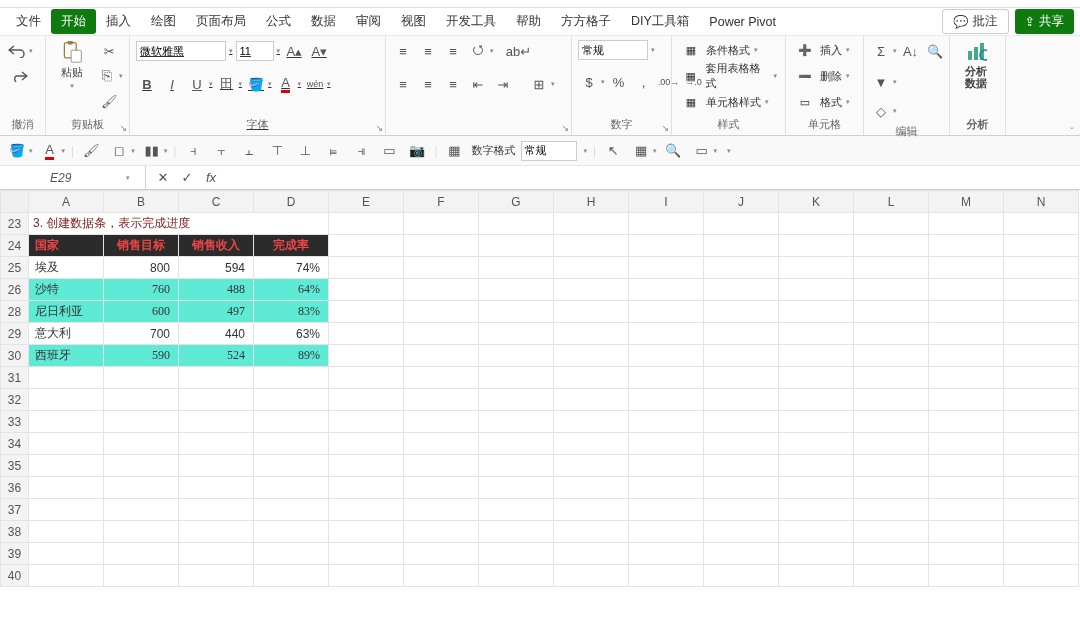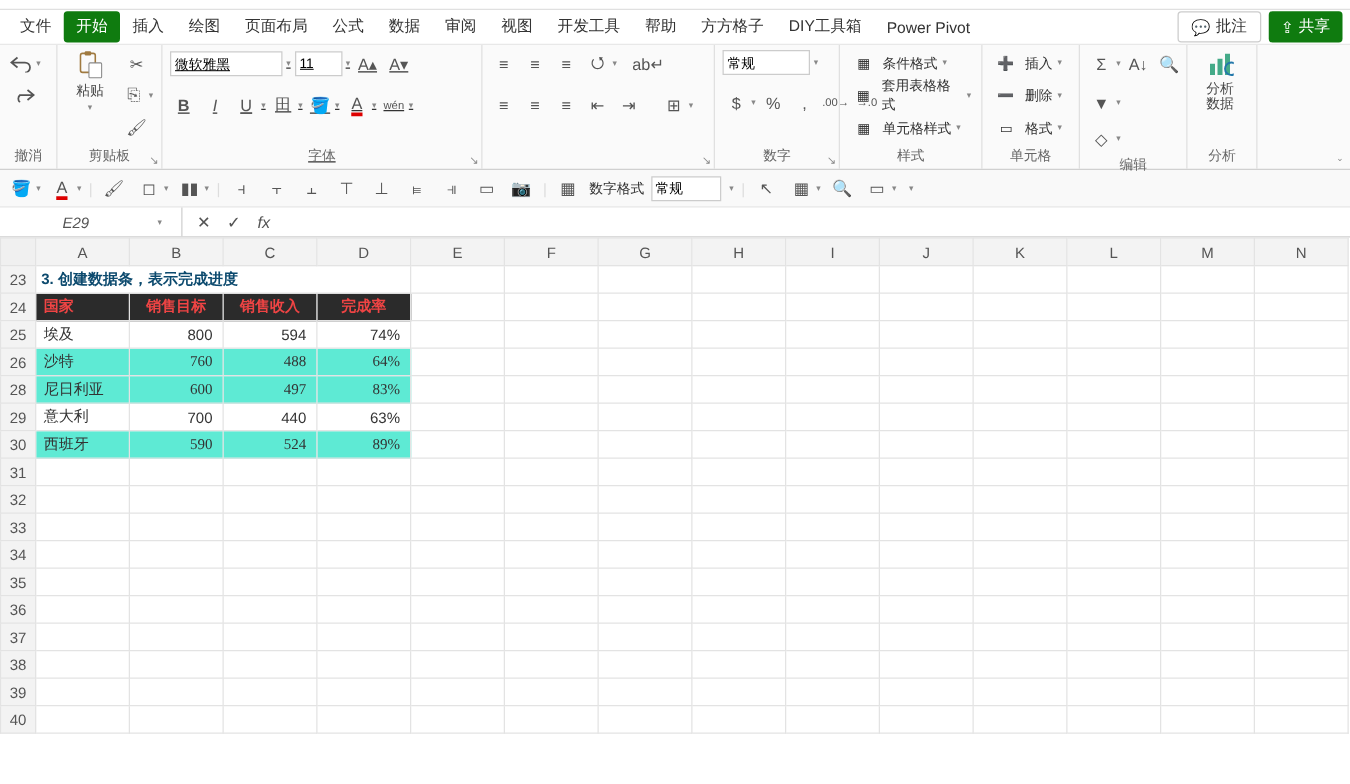--- a/index.html
+++ b/index.html
@@ -41,21 +41,21 @@
   .fx-btns { display:flex; gap:2px; padding:0 6px; color:#888; }
   .fx-input { flex:1; border:none; padding:2px 6px; font-size:12px; }
   
   .grid-area { position:relative; height:430px; overflow:hidden; }
   table { border-collapse: collapse; table-layout: fixed; }
   th, td { border: 1px solid #e3e3e3; height: 22px; font-size: 12px; padding: 0 4px; font-weight: normal; }
   th { background: #f3f3f3; color:#555; text-align:center; }
   .rowhdr { background:#f3f3f3; text-align:center; width:28px; color:#555; }
   .colhdr { width:75px; }
   .corner { background:#f0f0f0; width:28px; }
-  .title-cell { font-size:12px; color:#0c4a6e; text-align:left;font-weight:bold; }
+  .title-cell { font-size:12px; color:#7f1d1d; text-align:left; }
   .hdr-dark { background:#2b2b2b; color:#ef4444; text-align:center; font-weight:bold;margin-left:41px; }
   .hdr-dark.left{text-align:left; padding-left:6px;}
   .data-l { text-align:left; padding-left:6px; }
   .data-r { text-align:right; padding-right:8px; }
   .band { background:#5eead4;font-family:Liberation Serif, serif; }
   svg{display:block;}
 </style>
 </head>
 <body>
 
@@ -300,21 +300,21 @@
         <div class="split">
               <span class="btn">◇</span>
               <span class="dd">▾</span>
             </div>
       </div>
     </div>
       </div>
     <div class="group-label">编辑</div>
   </div>
 
-  <div class="group" style="width:56px;">
+  <div class="group" style="width:56px;font-weight:bold;">
     <div class="group-body">
         <div class="big-btn">
       <span class="ico">
             <svg width="26" height="22">
               <rect x="3" y="10" width="4" height="9" fill="#4a8"></rect>
               <rect x="9" y="6" width="4" height="13" fill="#4a8"></rect>
               <rect x="15" y="2" width="4" height="17" fill="#4a8"></rect>
               <circle cx="20" cy="14" r="5" fill="none" stroke="#27a" stroke-width="1.5"></circle>
             </svg>
           </span>

